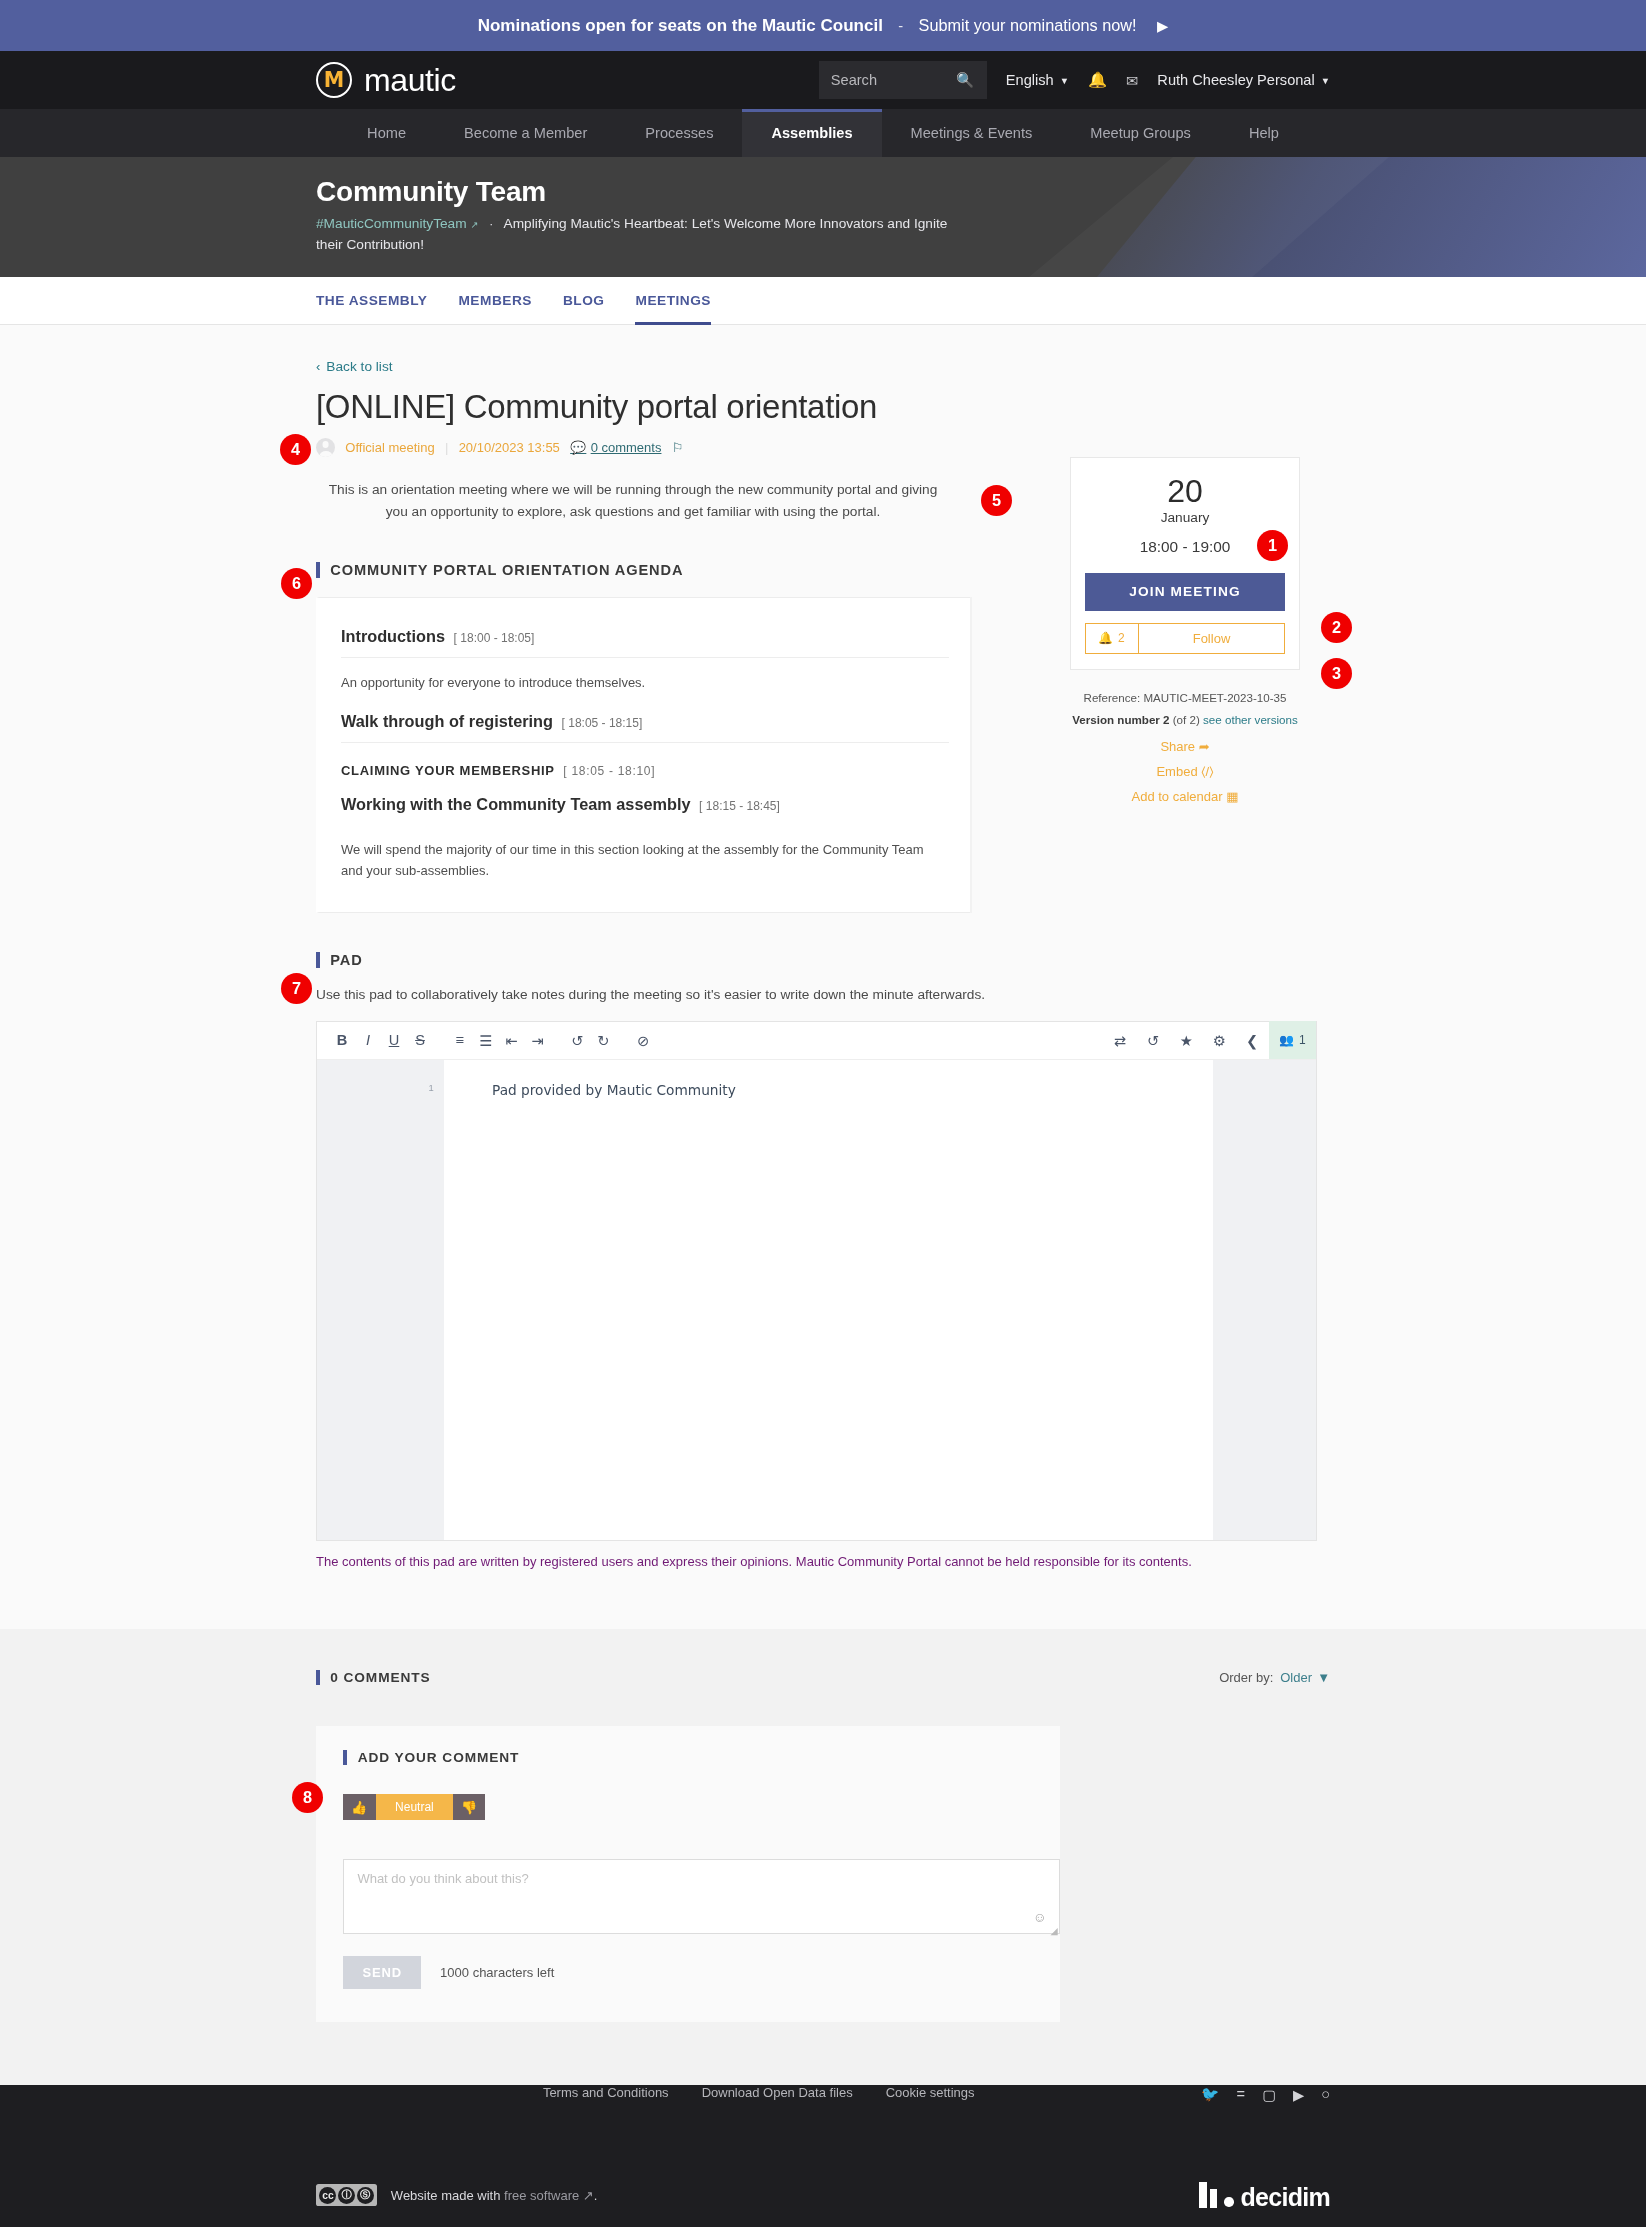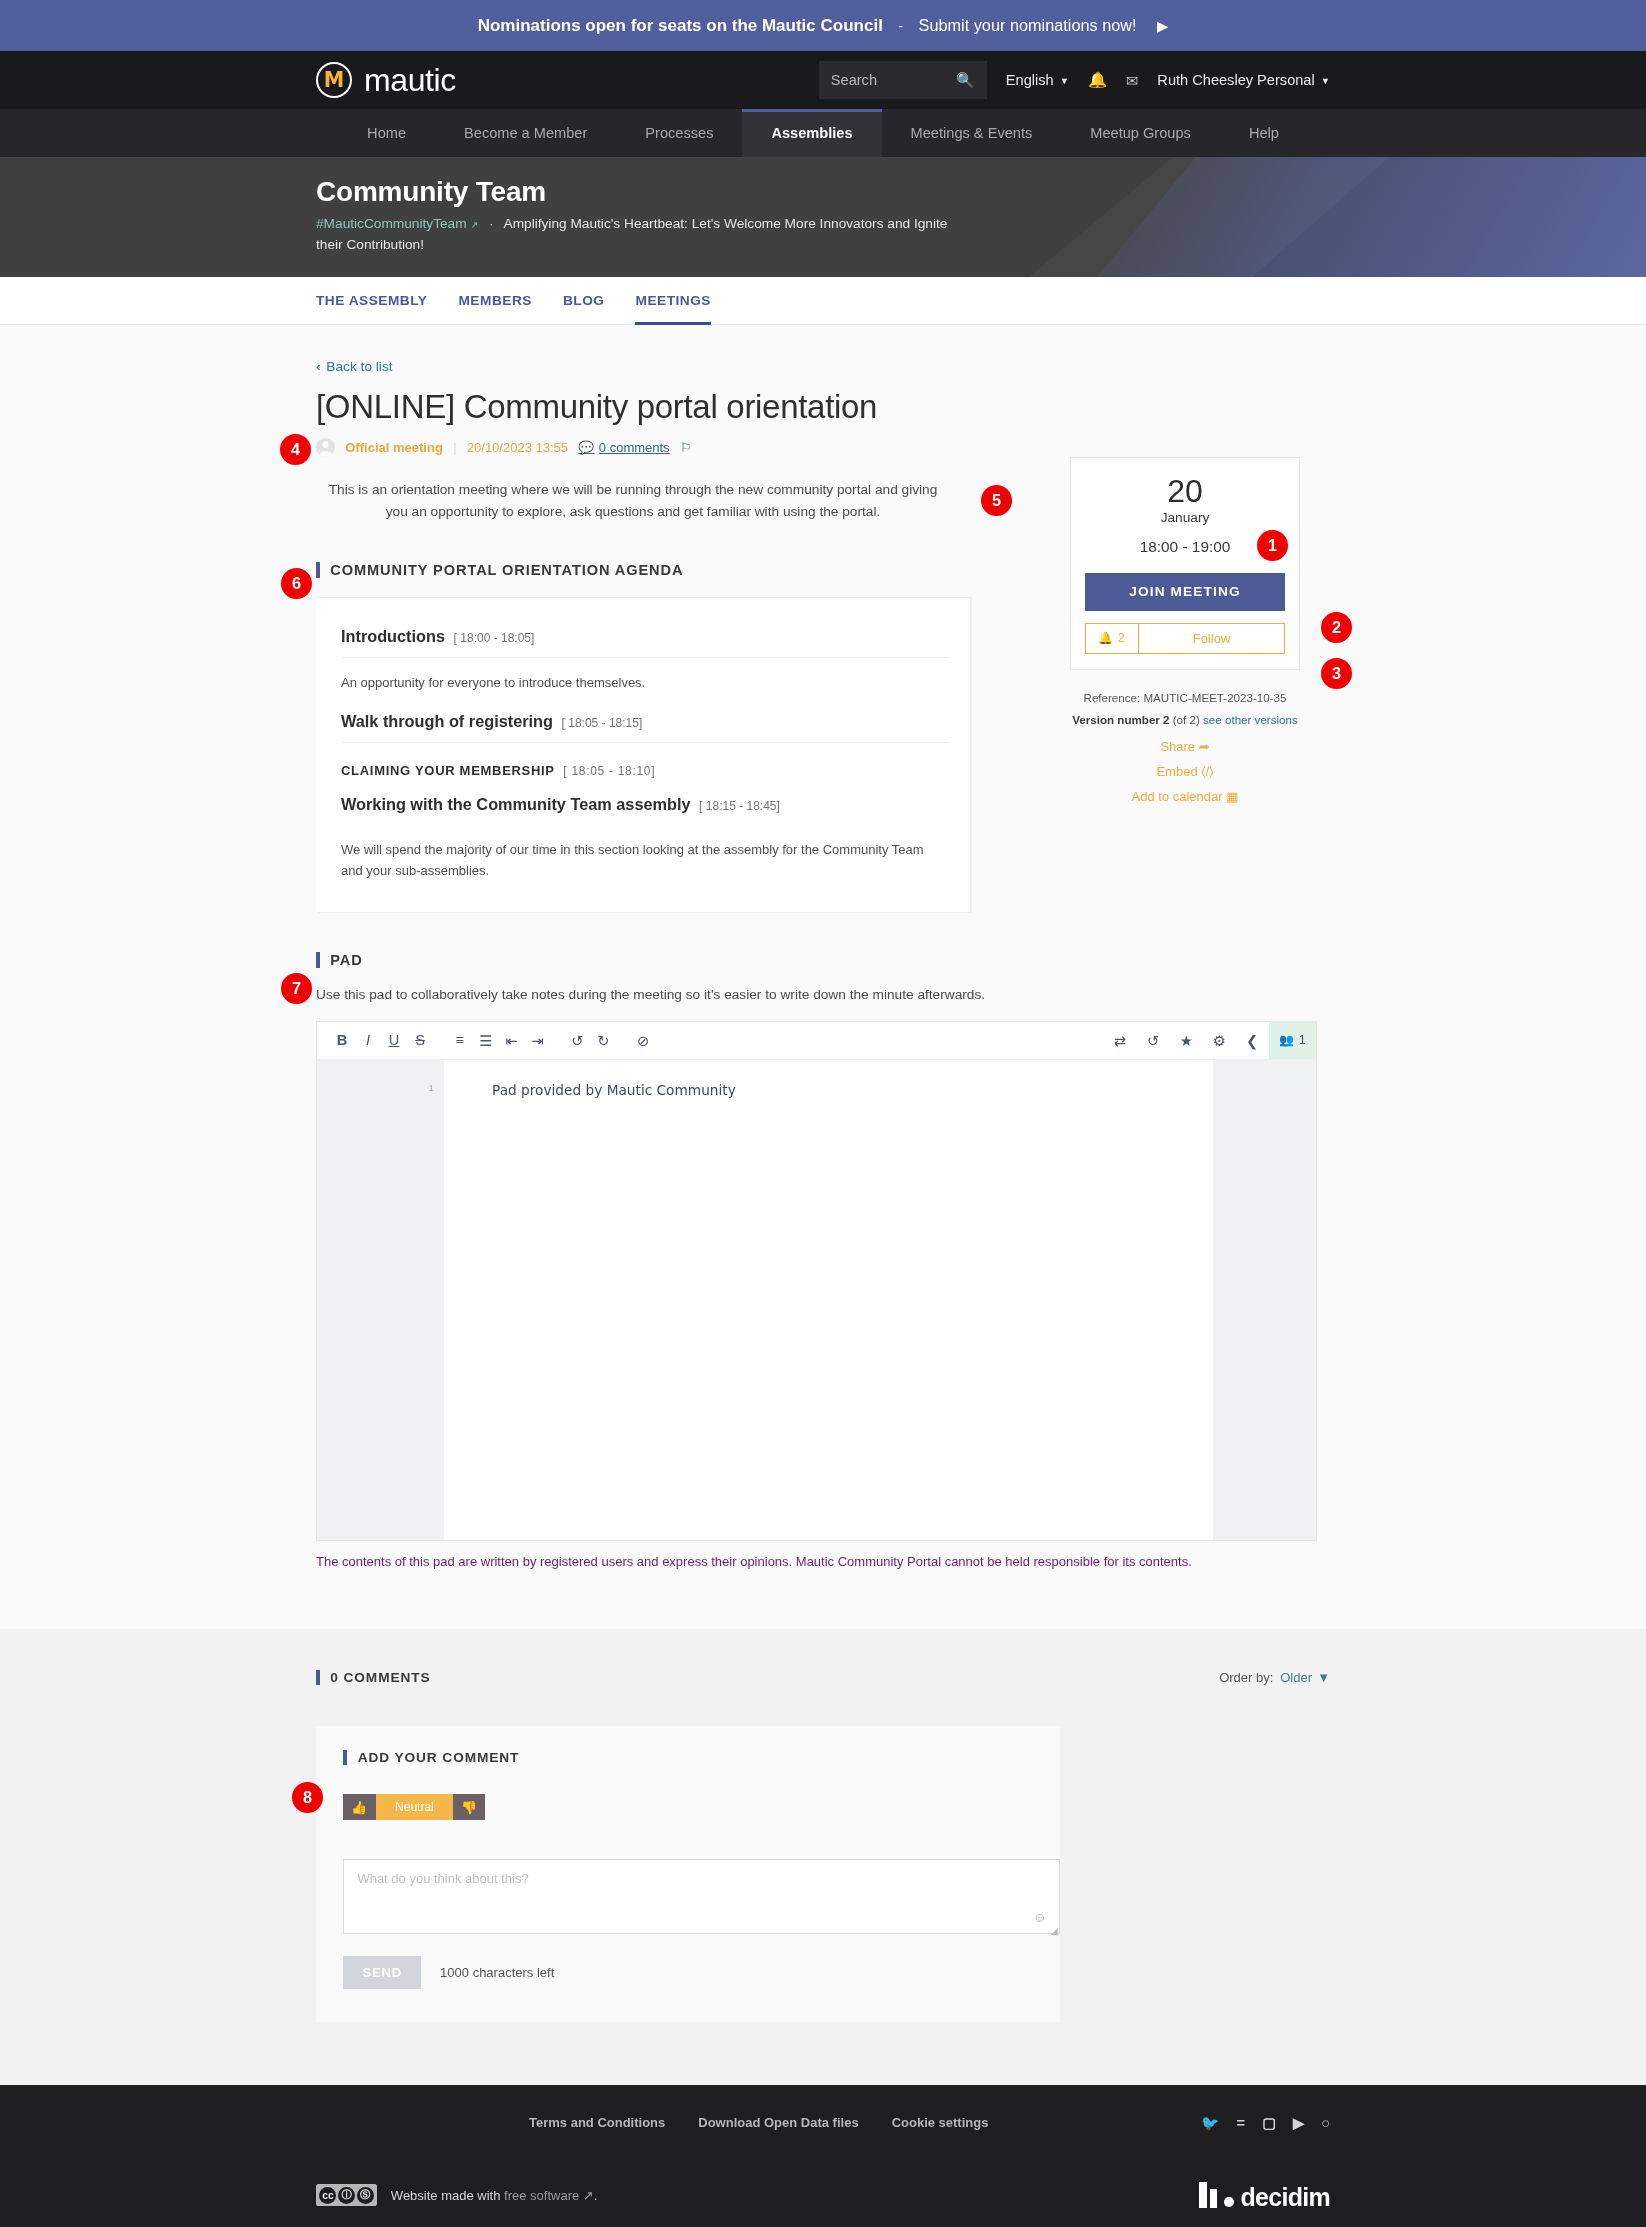--- a/index.html
+++ b/index.html
@@ -164,21 +164,21 @@
     position: relative; overflow: hidden;
   }
   .meta .avatar::before {
     content: ""; position: absolute; left: 50%; top: 3.4px; transform: translateX(-50%);
     width: 6.9px; height: 6.9px; border-radius: 50%; background: #fafafa;
   }
   .meta .avatar::after {
     content: ""; position: absolute; left: 50%; bottom: -3.4px; transform: translateX(-50%);
     width: 13px; height: 9.4px; border-radius: 50% 50% 0 0; background: #fafafa;
   }
-  .meta .official { color: #eaa73c; font-weight: bold; text-align: right; }
+  .meta .official { color: #eaa73c; font-weight: normal; text-align: right; }
   .meta .bar { color: #ddd; }
   .meta .date { color: #eaa73c; }
   .meta .comments { color: #2f6b73; display: inline-flex; align-items: center; gap: 4.3px; }
   .meta .flag { color: #2f6b73; font-size: 13px; }
 
   .lede { font-size: 13.7px; color: #4a4a4a; line-height: 1.62; margin-top: 22px; max-width: 634px; text-align: center; }
 
   h3.section-head {
     font-size: 14.6px; font-weight: bold; letter-spacing: 0.9px; color: #3a3a3a;
     border-left: 4.3px solid #4a5899; padding-left: 10.3px; margin: 39px 0 19px 0;
@@ -301,21 +301,21 @@
   .send-row { display: flex; align-items: center; gap: 19px; margin-top: 19px; }
   .btn-send {
     background: #d2d5dc; color: #fff; border: 0; height: 33px; padding: 0 19px;
     font-size: 13px; font-weight: bold; letter-spacing: 0.9px; cursor: pointer;
     font-family: "Liberation Sans", sans-serif;
   }
   .chars-left { font-size: 13px; color: #555; }
 
   
   .footer { background: #1e1e21; padding: 0 316px; }
-  .footer-top { display: flex; align-items: center; height: 75px; font-weight: bold; }
+  .footer-top { display: flex; align-items: flex-start; height: 75px; }
   .footer-links { display: flex; gap: 33px; margin: 0 auto; }
   .footer-links a { color: #b6b6bb; font-size: 13px; text-decoration: none; }
   .footer-social { display: flex; gap: 17px; align-items: center; }
   .footer-social span { color: #d4d4d8; font-size: 14.6px; cursor: pointer; display:inline-flex; }
   .footer-bottom { display: flex; align-items: center; height: 70px; }
   .cc-badge {
     display: flex; gap: 1.7px; align-items: center; background: #b6b6b6; padding: 2.6px 3.4px;
     border-radius: 2.6px;
   }
   .cc-badge i {

